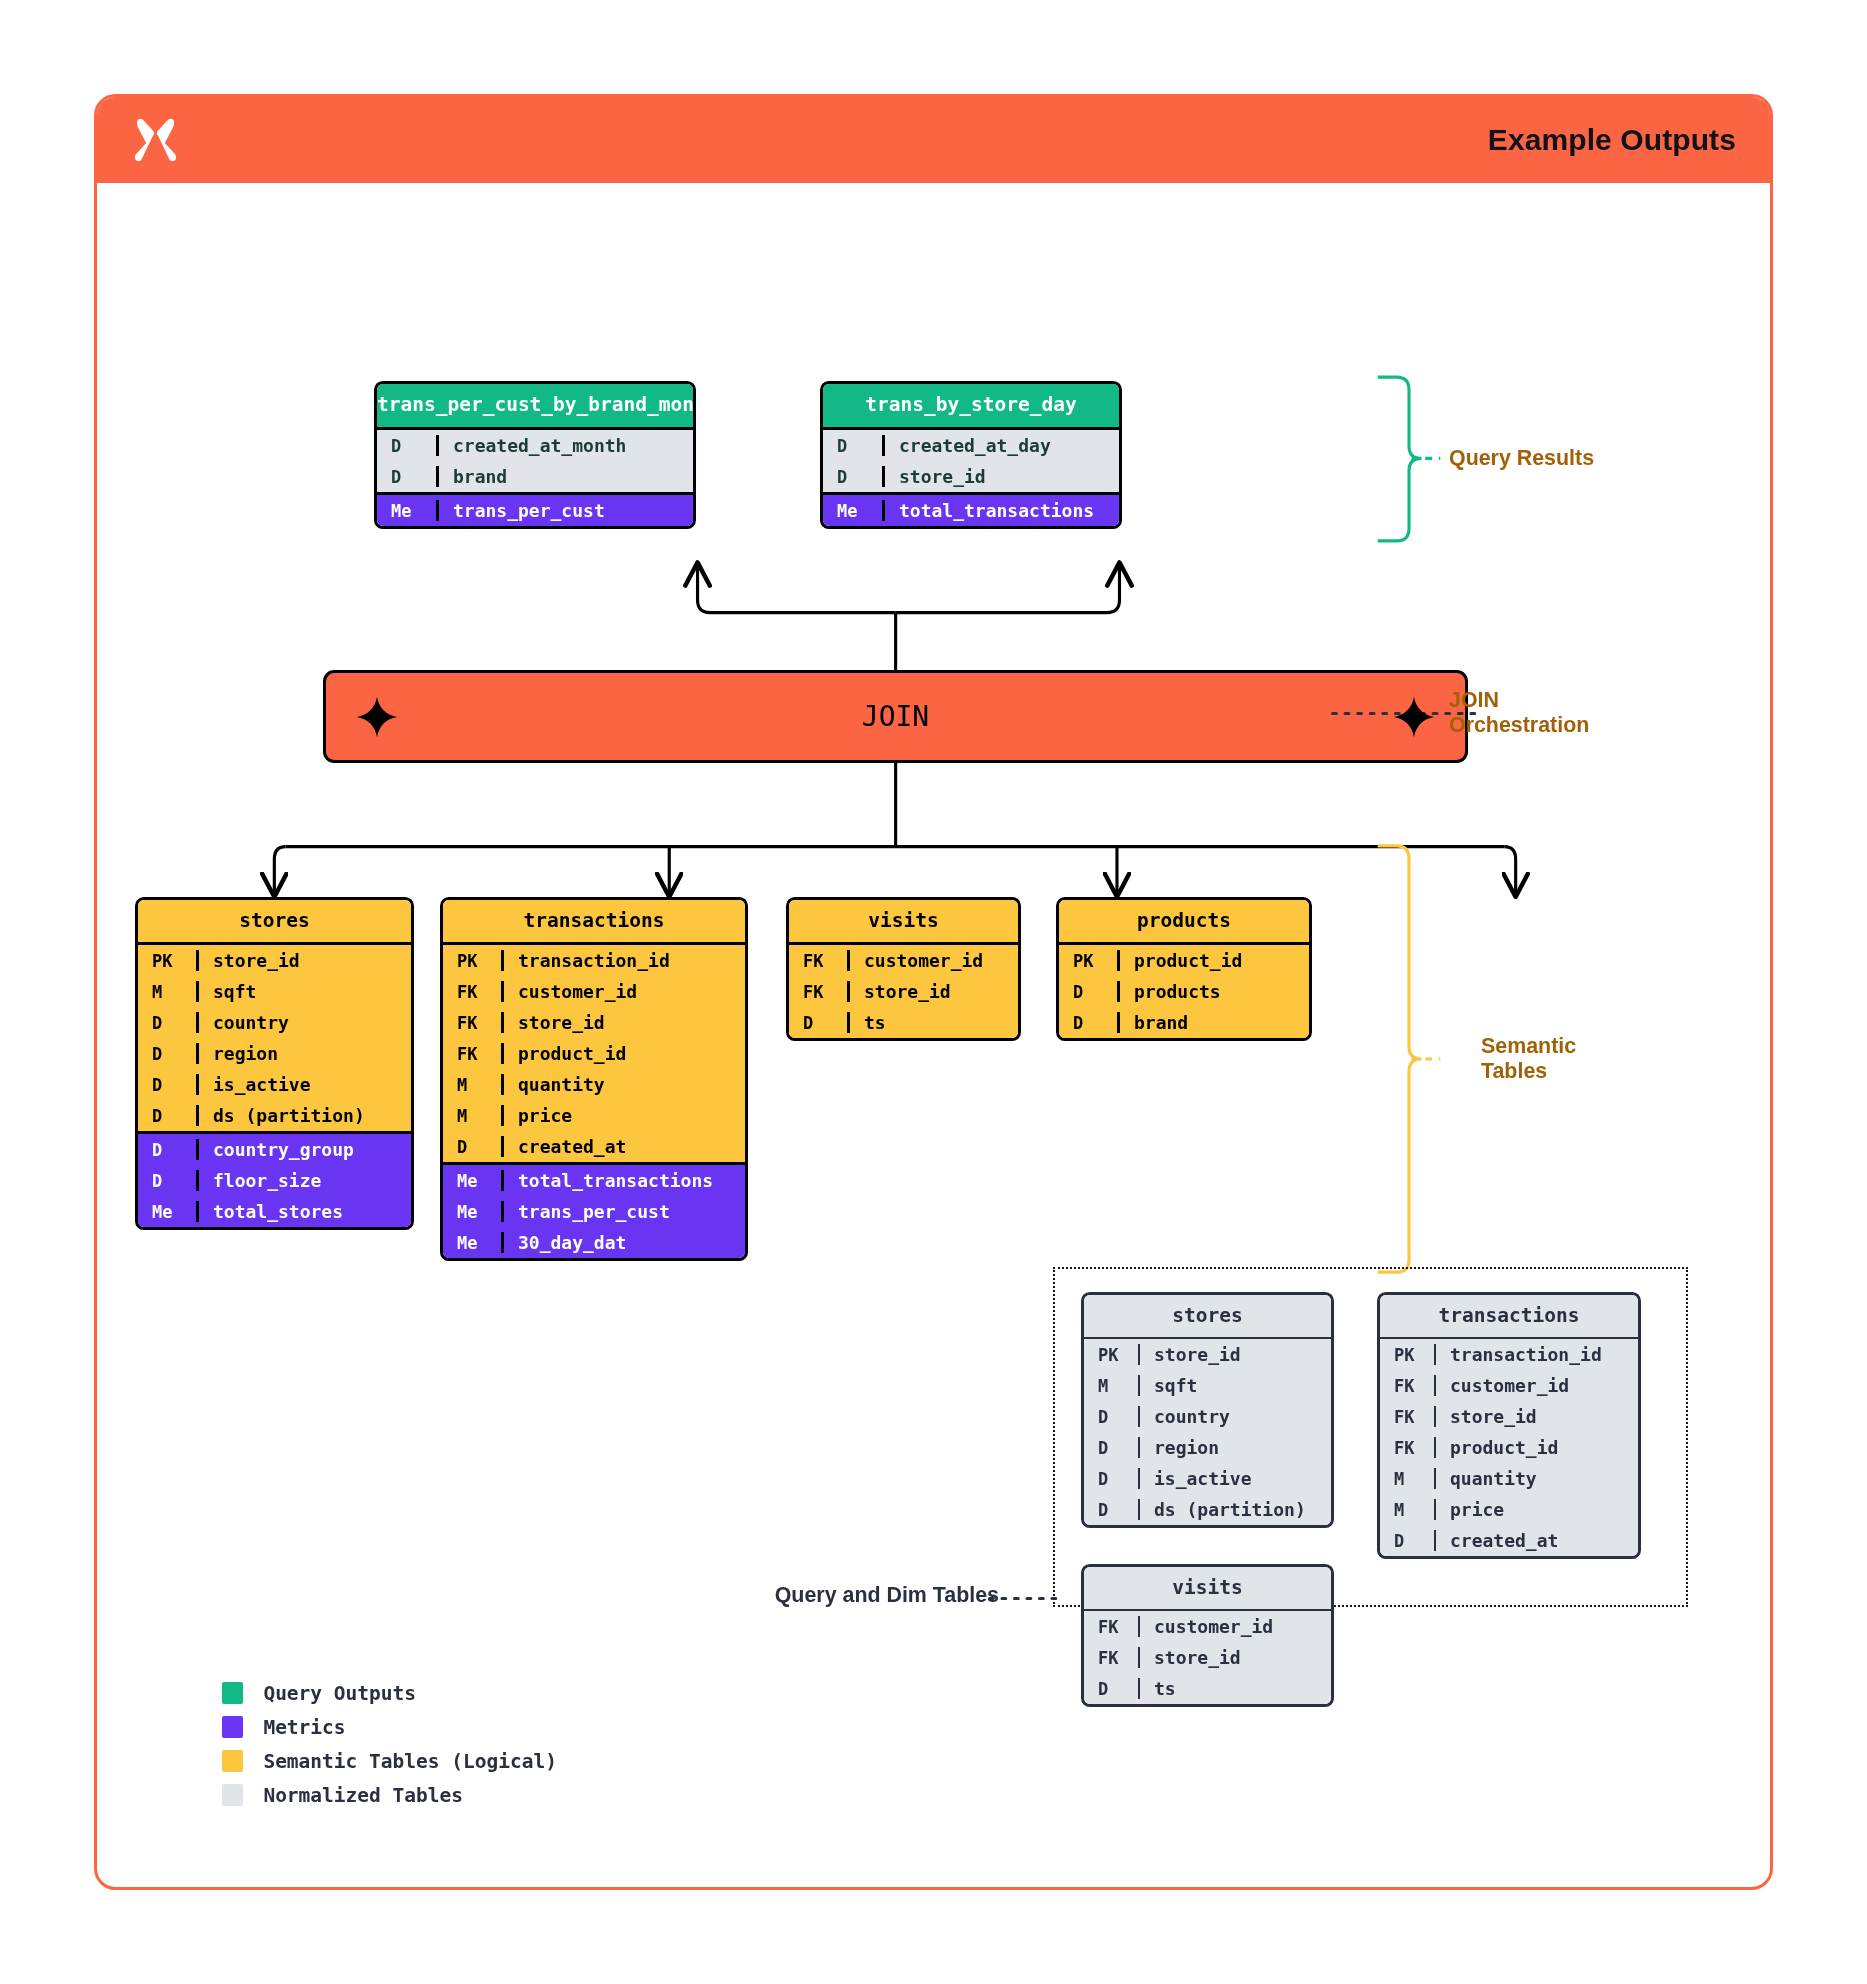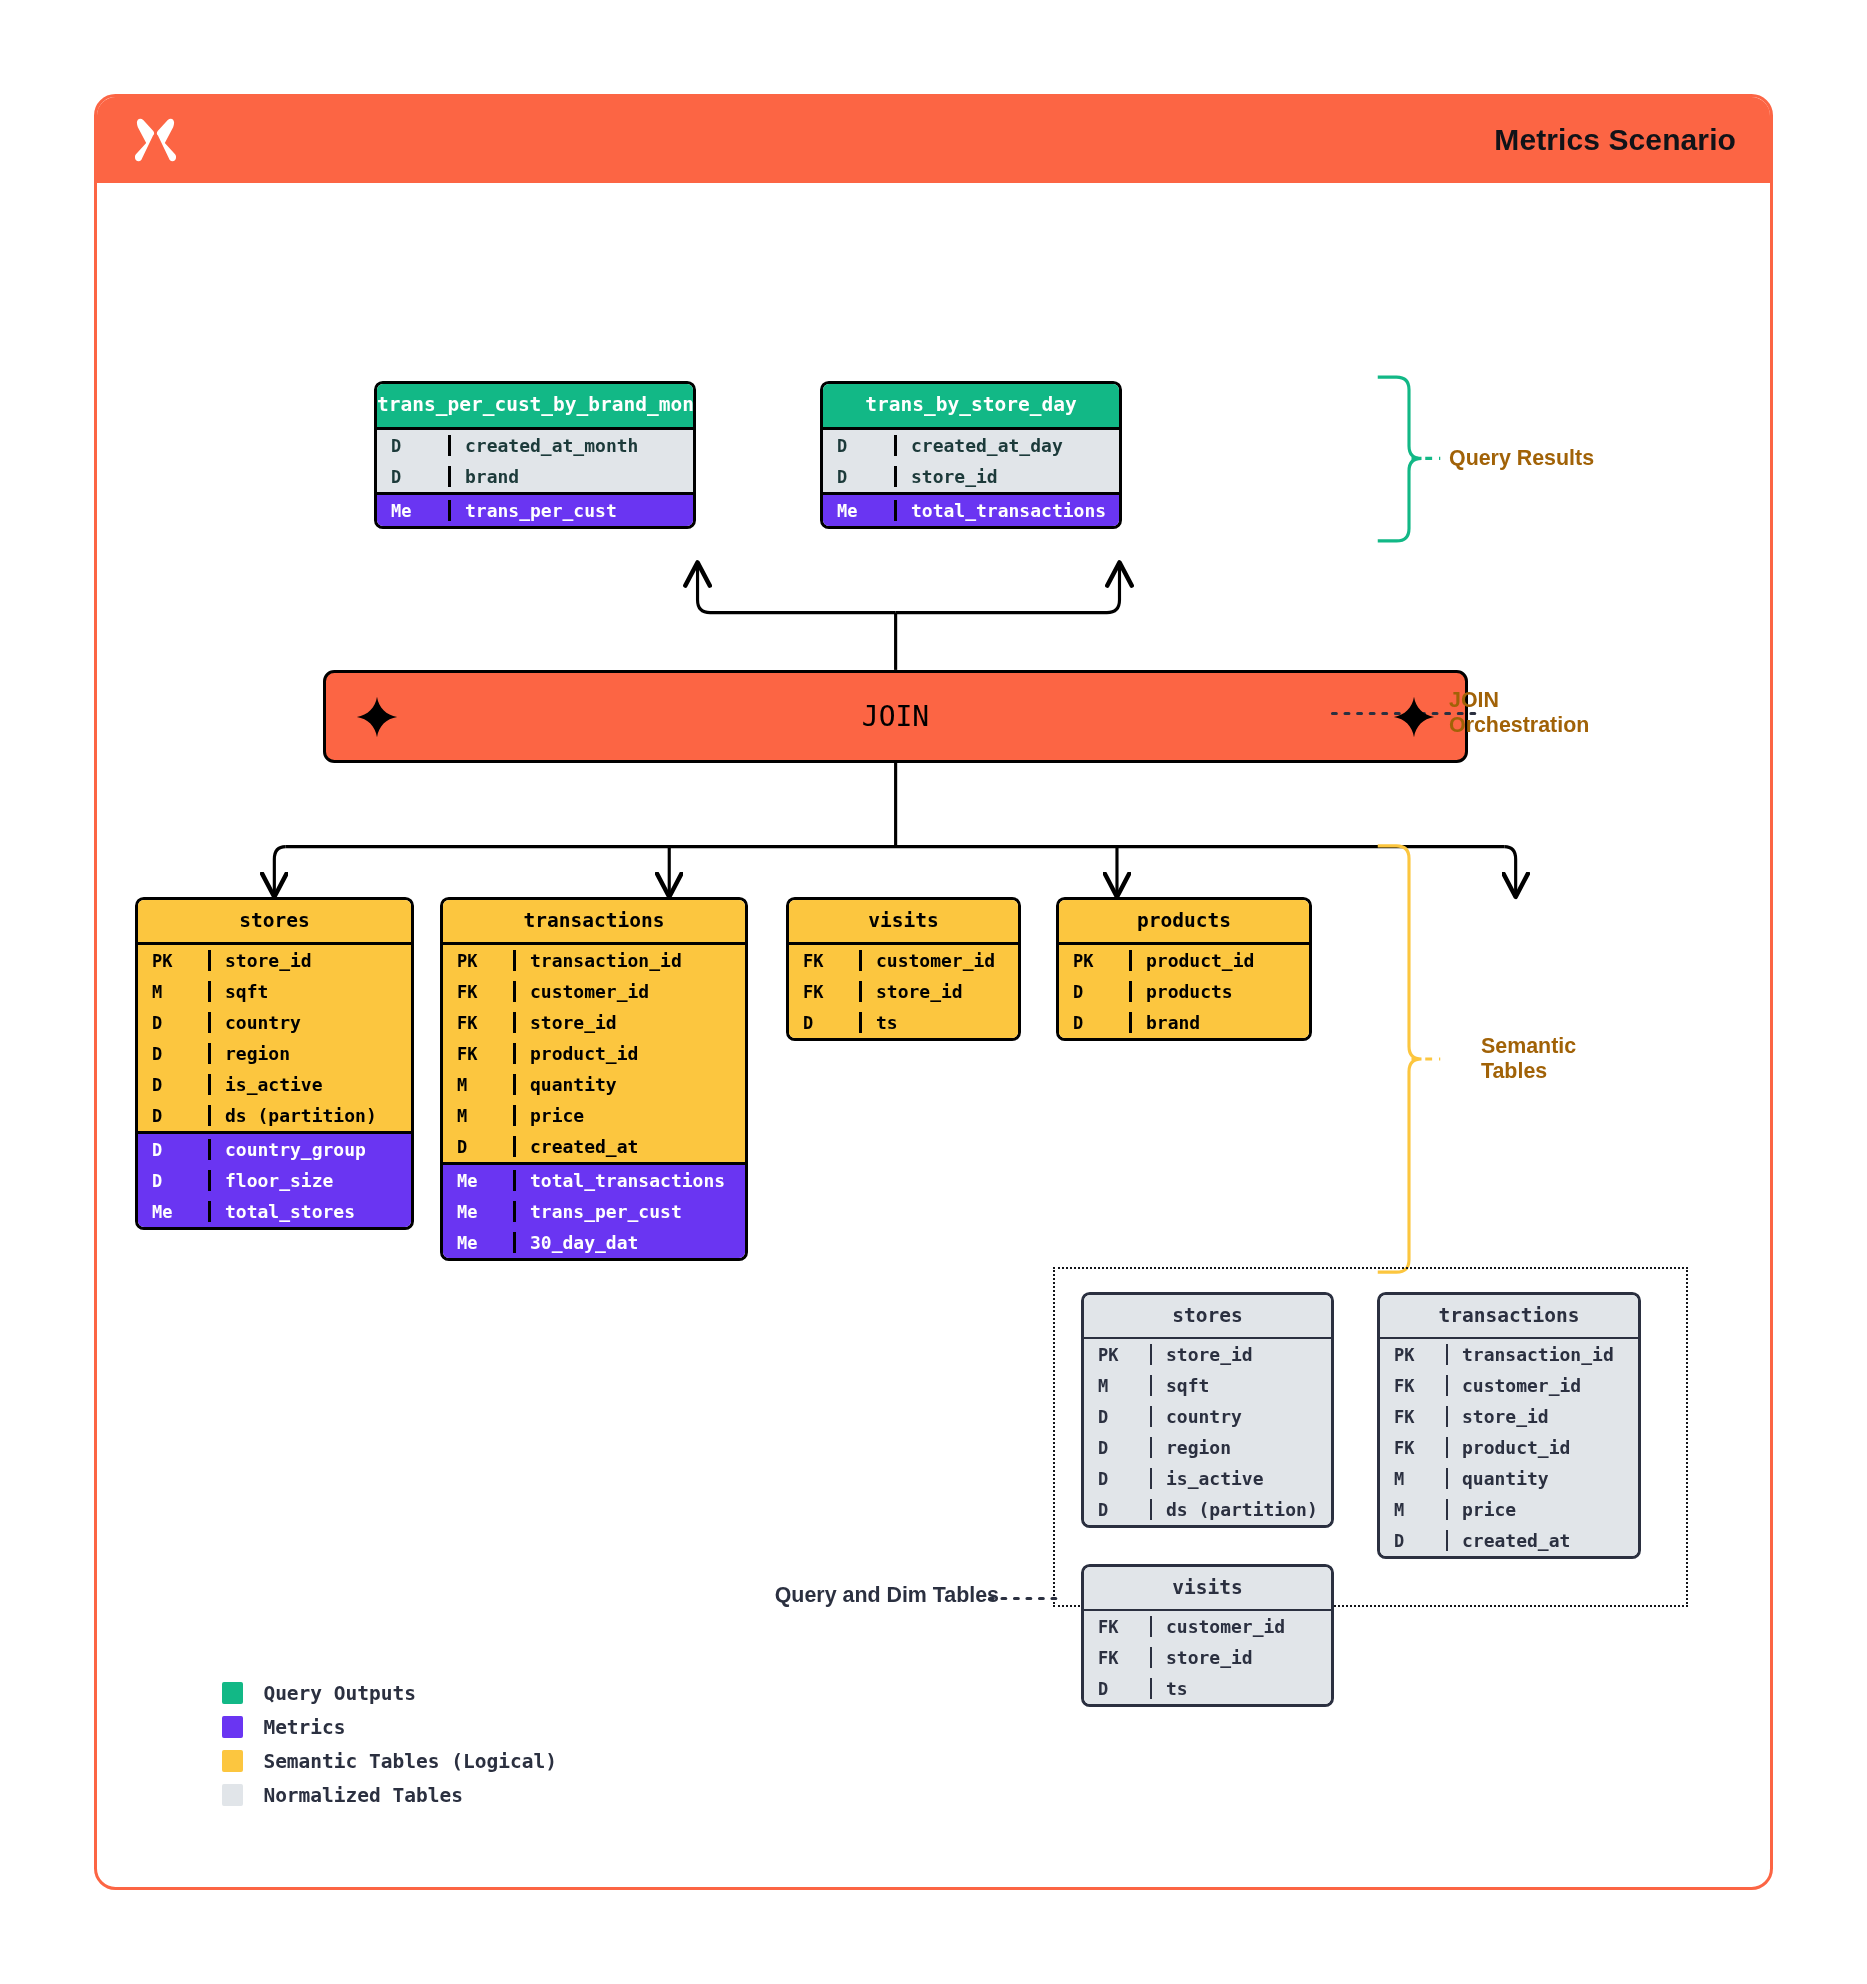--- a/index.html
+++ b/index.html
@@ -22,21 +22,21 @@
        border-radius:8.8px;overflow:hidden;}
   .tbl .thead{font-family:"DejaVu Sans Mono","Liberation Mono",monospace;
               font-weight:bold;text-align:center;box-sizing:border-box;}
   .tbl .rows{display:block;}
   .tbl .row{display:flex;align-items:center;box-sizing:border-box;}
   .tbl .k{flex:none;text-align:center;
           font-family:"DejaVu Sans Mono","Liberation Mono",monospace;
           font-weight:bold;box-sizing:border-box;}
   .tbl .v{flex:1;text-align:left;
           font-family:"DejaVu Sans Mono","Liberation Mono",monospace;
-          font-weight:bold;box-sizing:border-box;margin-left:12px;}
+          font-weight:bold;box-sizing:border-box;}
 
   
   .q .thead{background:#12B886;color:#fff;font-size:19.5px;padding:9.4px 0 10.7px;
             border-bottom:3.1px solid #000;}
   .q .grp-dim{background:#E1E5E9;}
   .q .grp-met{background:#6A35F2;border-top:3.1px solid #000;}
   .q .row{height:31px;}
   .q .k{width:59px;font-size:17px;padding-left:14px;text-align:left;}
   .q .v{font-size:18px;padding-left:14px;}
   .q .grp-dim .k,.q .grp-dim .v{color:#1C3A3A;}
@@ -100,21 +100,21 @@
 <body>
 
 <div id="card">
 
   <div id="header">
     <svg id="logo" viewBox="0 0 100 100">
       <path fill="#ffffff" d="M12 14c0-8 7-11 13-6l20 22c3 3 3 7 0 10L21 90c-5 5-13 2-13-6 0-3 1-5 3-7l20-22-17-32c-1-3-2-6-2-9z"></path>
       <path fill="#ffffff" d="M88 14c0-8-7-11-13-6L55 30c-3 3-3 7 0 10l24 50c5 5 13 2 13-6 0-3-1-5-3-7L69 55l17-32c1-3 2-6 2-9z"></path>
       <path fill="#FC6544" d="M50 44l7 9-7 9-7-9z"></path>
     </svg>
-    <div id="header-title">Metrics Scenario</div>
+    <div id="header-title">Example Outputs</div>
   </div>
 
   <svg id="wires" viewBox="0 0 2670 2856">
     <defs>
       <marker id="arw" markerWidth="9" markerHeight="9" refX="7.6" refY="4.5" orient="auto" markerUnits="strokeWidth">
         <path d="M0.6,0.6 L8,4.5 L0.6,8.4" fill="none" stroke="#000" stroke-width="1.4" stroke-linecap="round" stroke-linejoin="round"></path>
       </marker>
     </defs>
     <g fill="none" stroke="#000" stroke-width="5" stroke-linecap="butt">
 

